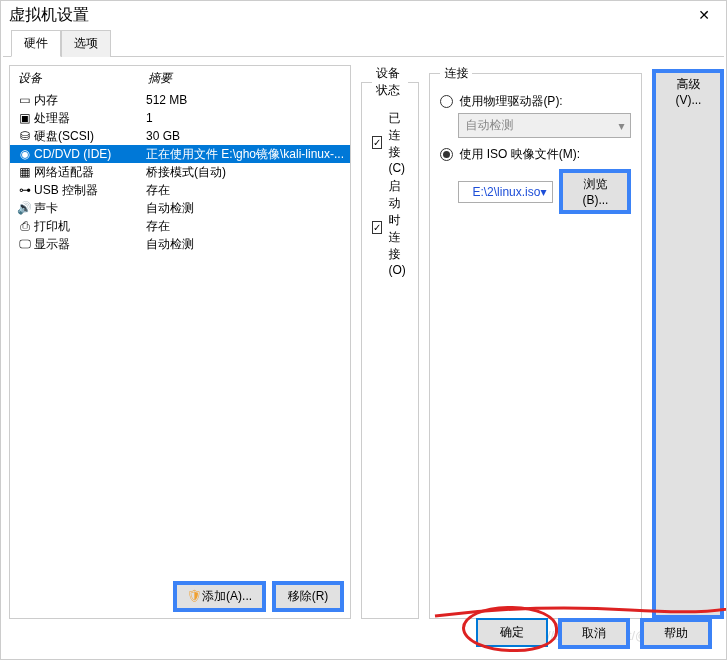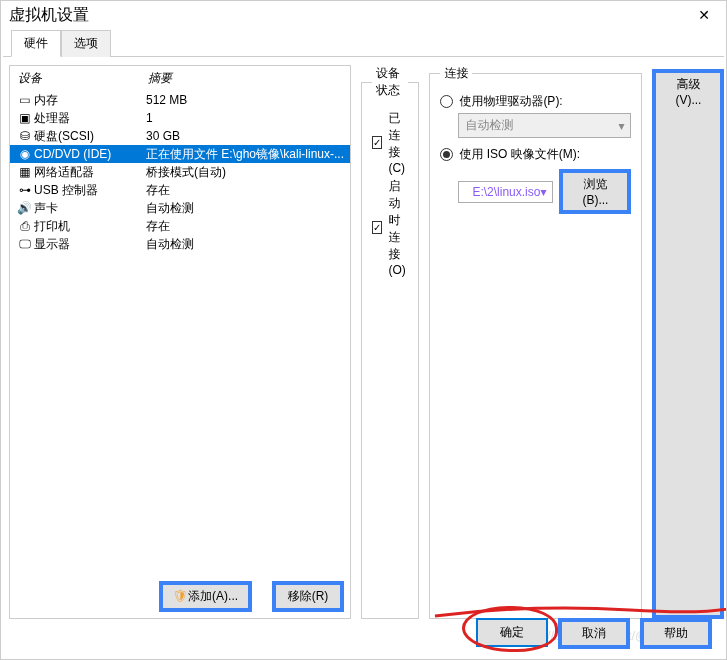--- a/index.html
+++ b/index.html
@@ -14,29 +14,29 @@
 .left-panel { width: 360px; border: 1px solid #ccc; height: 554px; position: relative; }
 .dev-header { display: flex; padding: 4px 8px; font-style: italic; }
 .dev-header .col1 { width: 130px; }
 .dev-header .col2 { flex: 1; }
 .dev-list { }
 .dev-row { display: flex; align-items: center; padding: 1px 6px; height: 18px; }
 .dev-row .icon { width: 18px; display: inline-flex; justify-content: center; }
 .dev-row .dname { width: 112px; white-space: nowrap; overflow: hidden; text-overflow: ellipsis; }
 .dev-row .summ { flex: 1; white-space: nowrap; overflow: hidden; text-overflow: ellipsis; }
 .dev-row.selected { background: #0078d7; color: #fff; }
-.left-buttons { position: absolute; bottom: 6px; right: 6px; display: flex; gap: 20px; }
+.left-buttons { position: absolute; bottom: 6px; right: 6px; display: flex; gap: 6px; }
 .btn { border: 4px solid #3b82f6; background: #e1e1e1; padding: 3px 10px; min-width: 72px; text-align: center; }
 .right-panel { flex: 1; display: flex; flex-direction: row; gap: 10px; }
 fieldset { border: 1px solid #ccc; padding: 8px 10px 10px; }
 legend { padding: 0 4px; }
 .chk-row, .rad-row { display: flex; align-items: center; gap: 6px; margin: 3px 0; }
 .chk { width: 13px; height: 13px; border: 1px solid #333; display: inline-flex; align-items: center; justify-content: center; font-size: 10px; line-height: 1; }
 .combo { width: 100%; border: 1px solid #adadad; background: #efefef; color: #888; padding: 3px 6px; display: flex; justify-content: space-between; align-items: center; }
-.combo.enabled { background: #fff; color: #8b5cf6; padding-left: 13px; }
+.combo.enabled { background: #fff; color: #1d4ed8; padding-left: 13px; }
 .rad { width: 13px; height: 13px; border: 1px solid #333; border-radius: 50%; display: inline-flex; align-items: center; justify-content: center; }
 .rad.on::after { content: ""; width: 7px; height: 7px; background: #333; border-radius: 50%; }
 .conn-row { display: flex; gap: 6px; margin-top: 6px; align-items: center; }
 .conn-row .combo { flex: 1; }
 .adv-row { display: flex; justify-content: flex-end; margin-top: 4px; }
 .bottom-bar { position: absolute; bottom: 10px; right: 14px; display: flex; gap: 10px; justify-content: center; }
 .btn.primary { border: 2px solid #0078d7; padding: 4px 22px; }
 .shield { color: #f0a030; }
 .watermark { position: absolute; bottom: 14px; right: 30px; color: #ddd; font-size: 13px; pointer-events: none; }
 .redline1 { position: absolute; pointer-events: none; }

